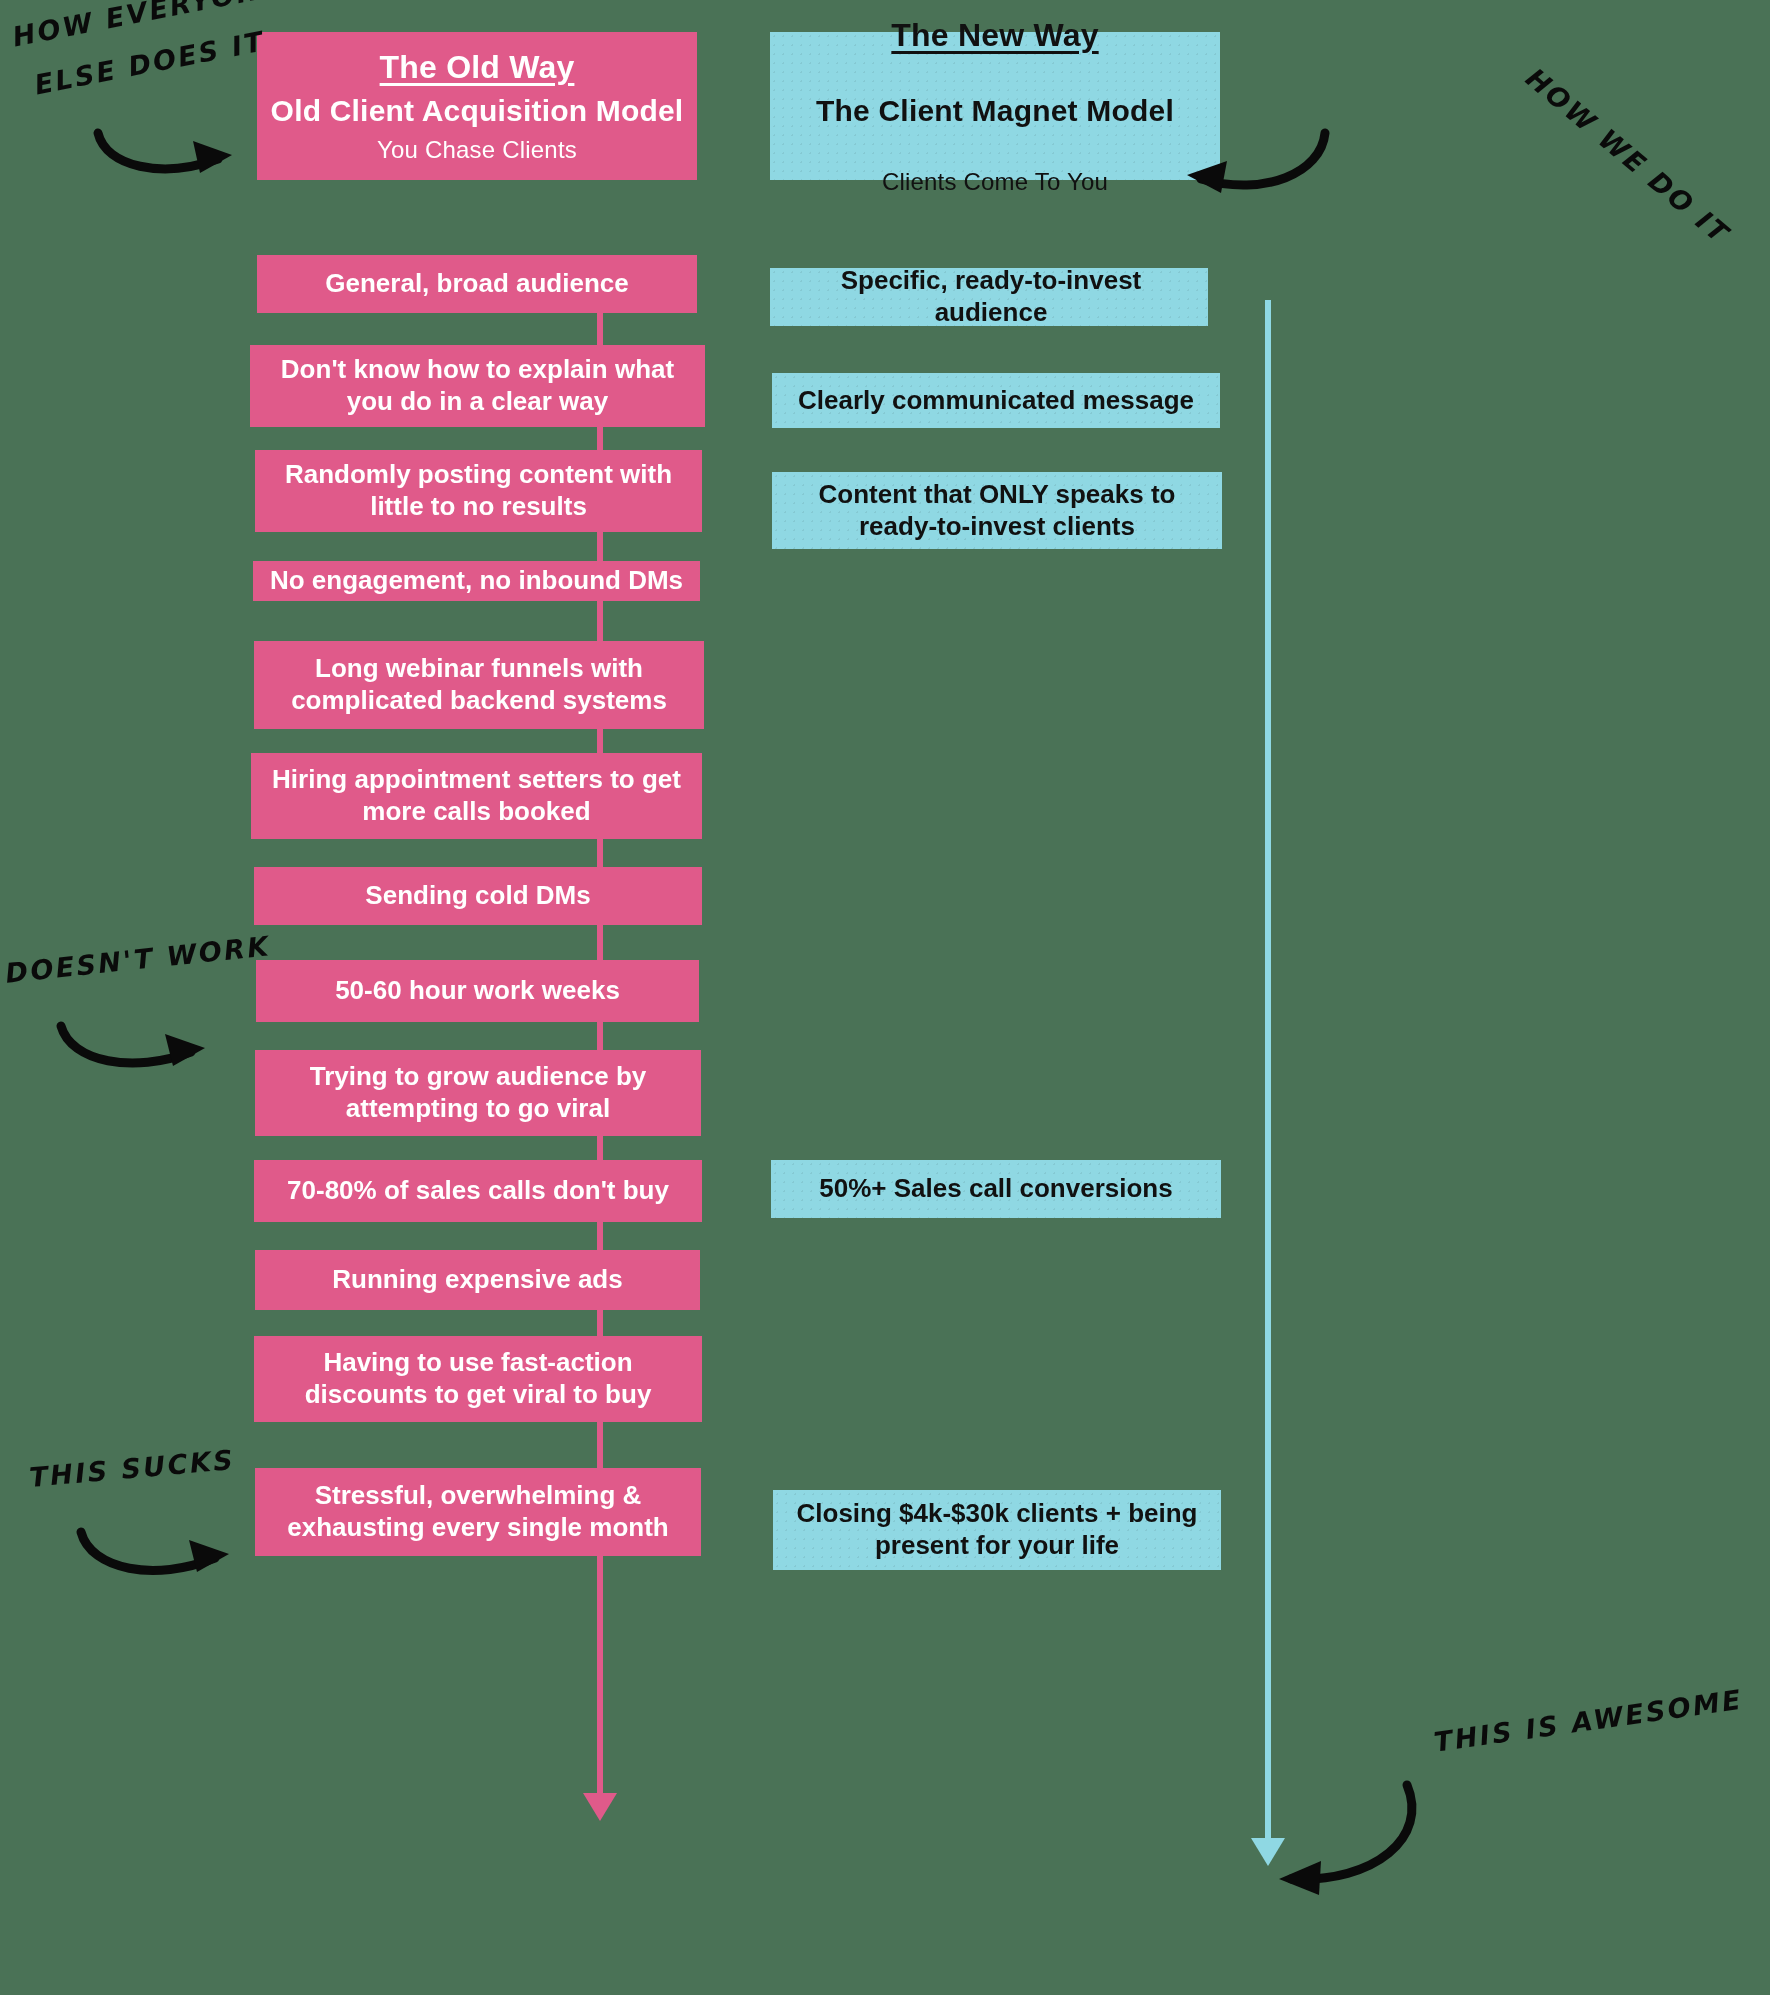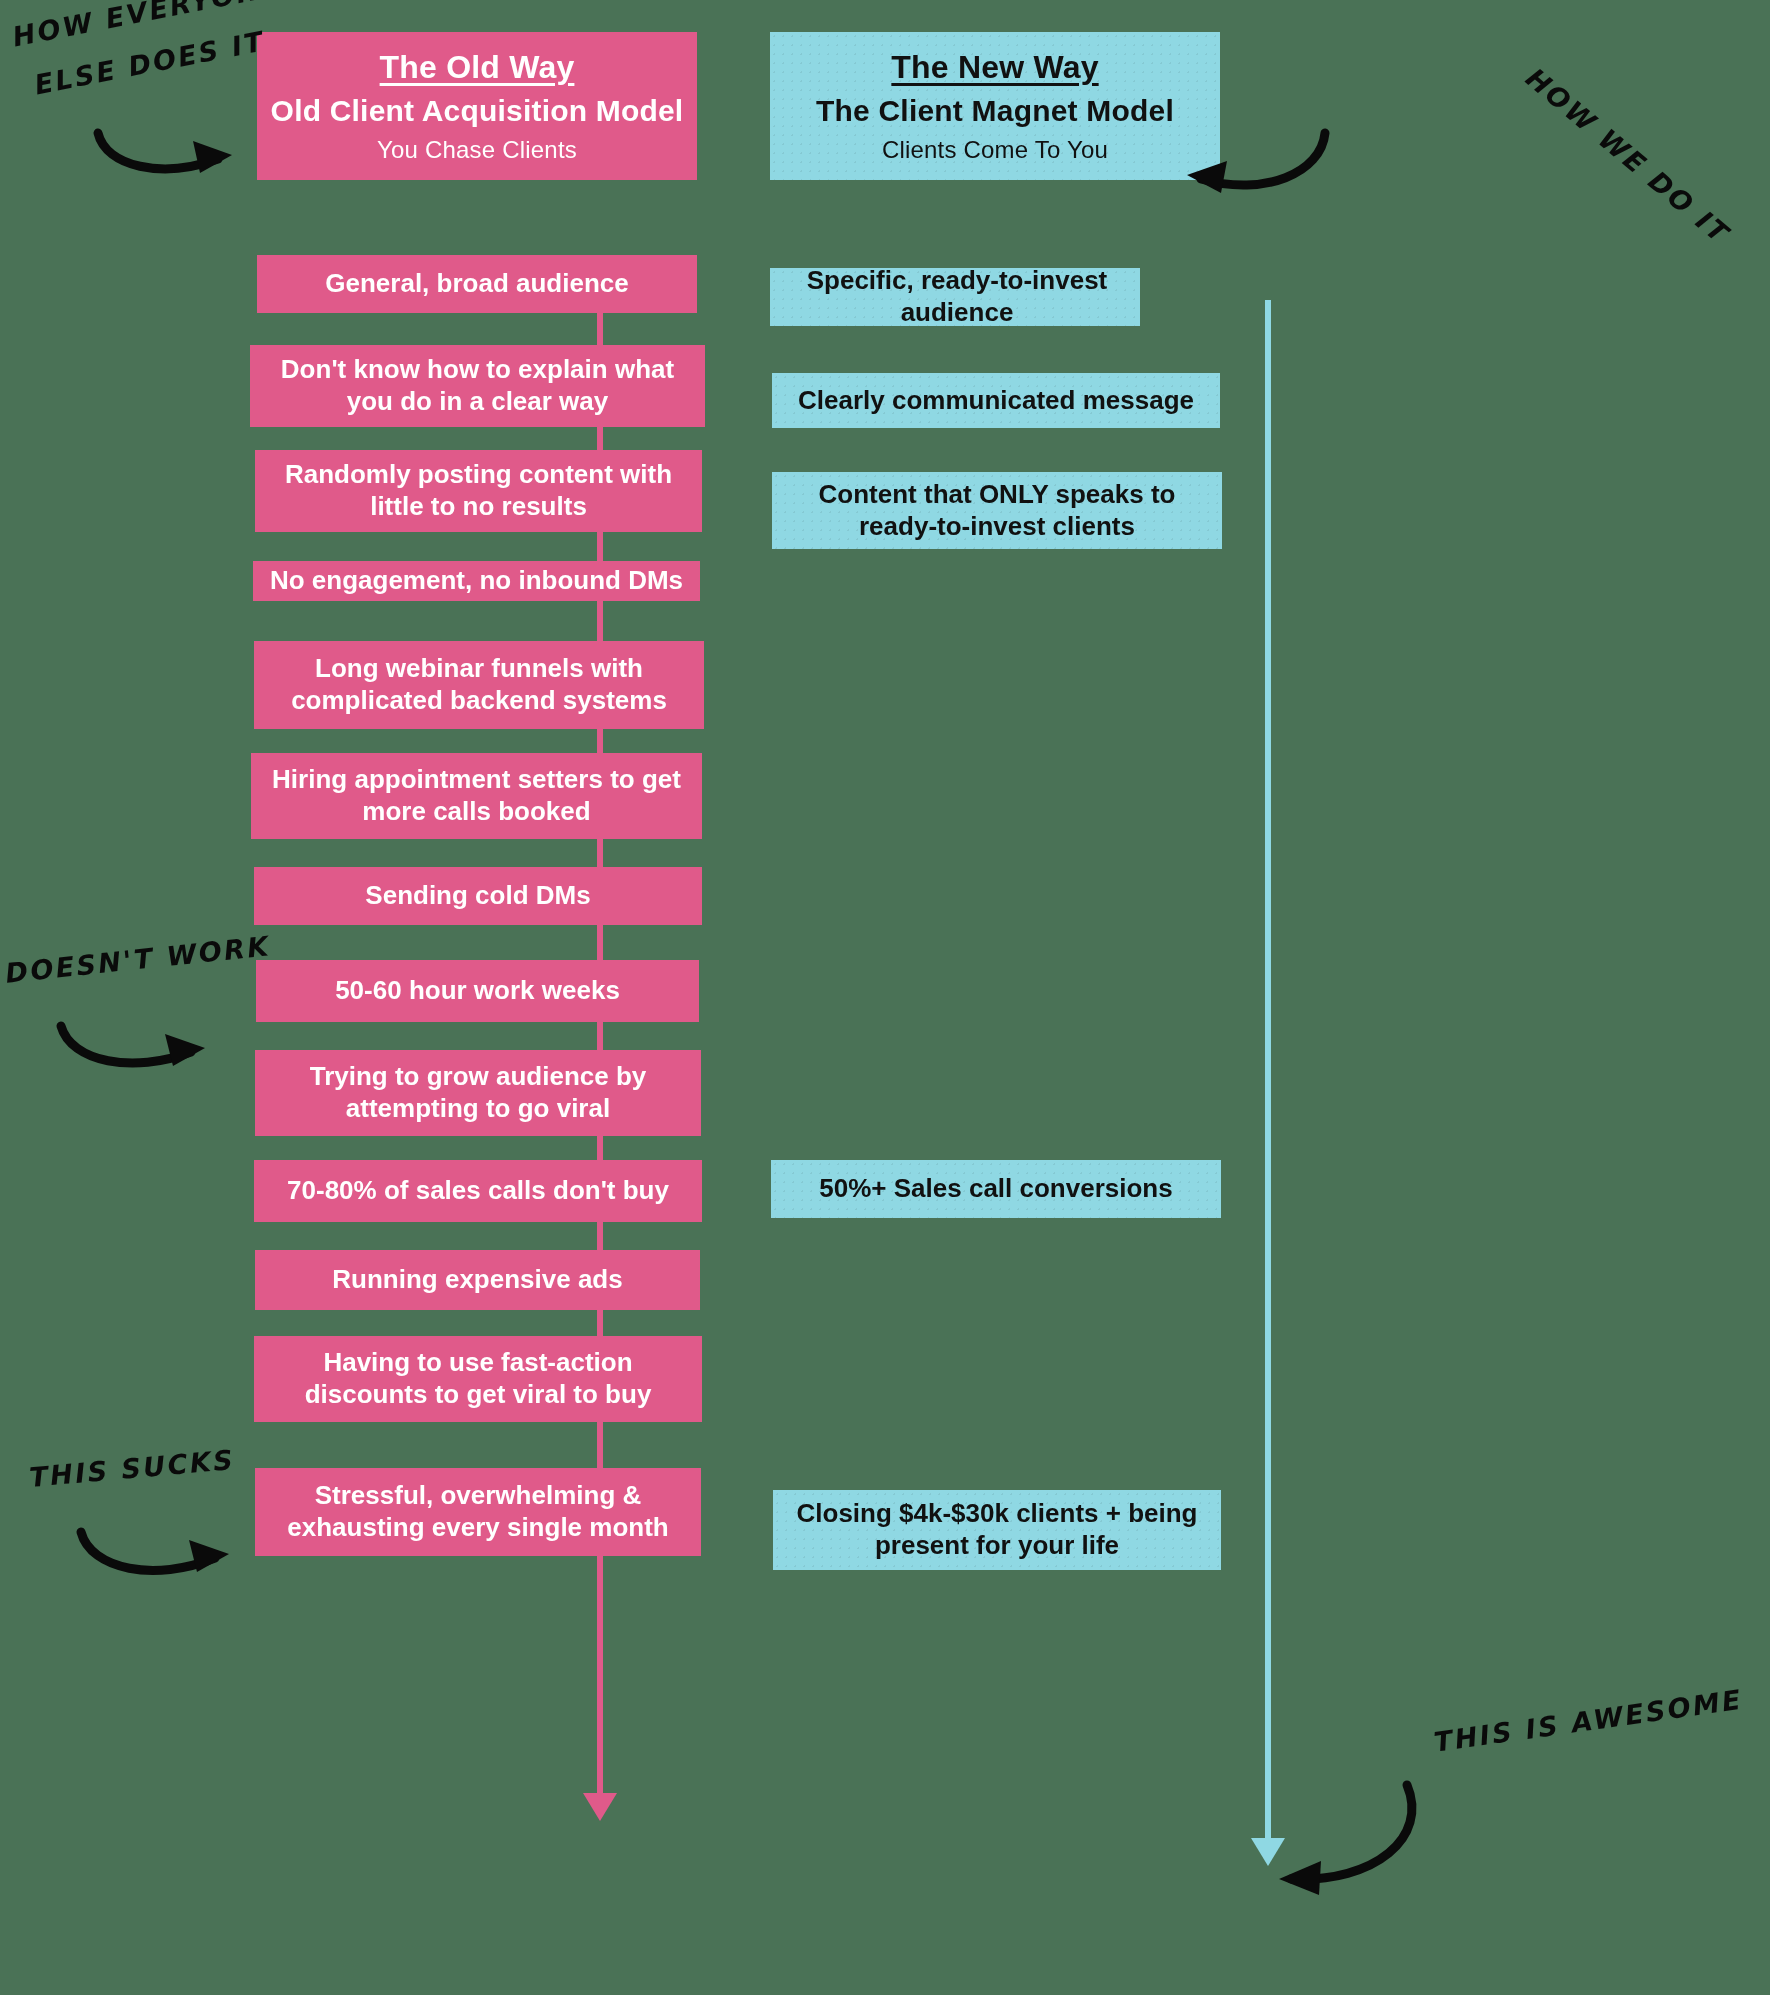--- a/index.html
+++ b/index.html
@@ -122,21 +122,21 @@
 
   <div class="conn blue" style="left:1265px; top:300px; height:1540px;"></div>
   <div class="arrowhead blue" style="left:1251px; top:1838px;"></div>
 
   <div class="header-card pink" style="left:257px; top:32px; width:440px; height:148px;">
     <div class="hc-title">The Old Way</div>
     <div class="hc-sub">Old Client Acquisition Model</div>
     <div class="hc-tag">You Chase Clients</div>
   </div>
 
-  <div class="header-card blue" style="left:770px; top:32px; width:450px; height:148px;">
+  <div class="header-card blue" style="left:770px; top:32px; width:450px; height:148px;gap:32px;">
     <div class="hc-title">The New Way</div>
     <div class="hc-sub">The Client Magnet Model</div>
     <div class="hc-tag">Clients Come To You</div>
   </div>
 
   <div class="box pink" style="left:250px; top:345px; width:455px; height:82px;">
     <span class="item-text">Don't know how to explain what you do in a clear way</span>
   </div>
   <div class="box pink" style="left:257px; top:255px; width:440px; height:58px;">
     <span class="item-text">General, broad audience</span>
@@ -169,21 +169,21 @@
     <span class="item-text">Running expensive ads</span>
   </div>
   <div class="box pink" style="left:254px; top:1336px; width:448px; height:86px;">
     <span class="item-text">Having to use fast-action discounts to get viral to buy</span>
   </div>
 
   <div class="box pink" style="left:255px; top:1468px; width:446px; height:88px;">
     <span class="item-text">Stressful, overwhelming &amp; exhausting every single month</span>
   </div>
 
-  <div class="box blue" style="left:770px; top:268px; width:370px; height:58px;padding-left:18px;">
+  <div class="box blue" style="left:770px; top:268px; width:438px; height:58px;padding-left:18px;">
     <span class="item-text">Specific, ready-to-invest audience</span>
   </div>
   <div class="box blue" style="left:772px; top:373px; width:448px; height:55px;">
     <span class="item-text">Clearly communicated message</span>
   </div>
   <div class="box blue" style="left:772px; top:472px; width:450px; height:77px;">
     <span class="item-text">Content that ONLY speaks to ready-to-invest clients</span>
   </div>
   <div class="box blue" style="left:771px; top:1160px; width:450px; height:58px;">
     <span class="item-text">50%+ Sales call conversions</span>

